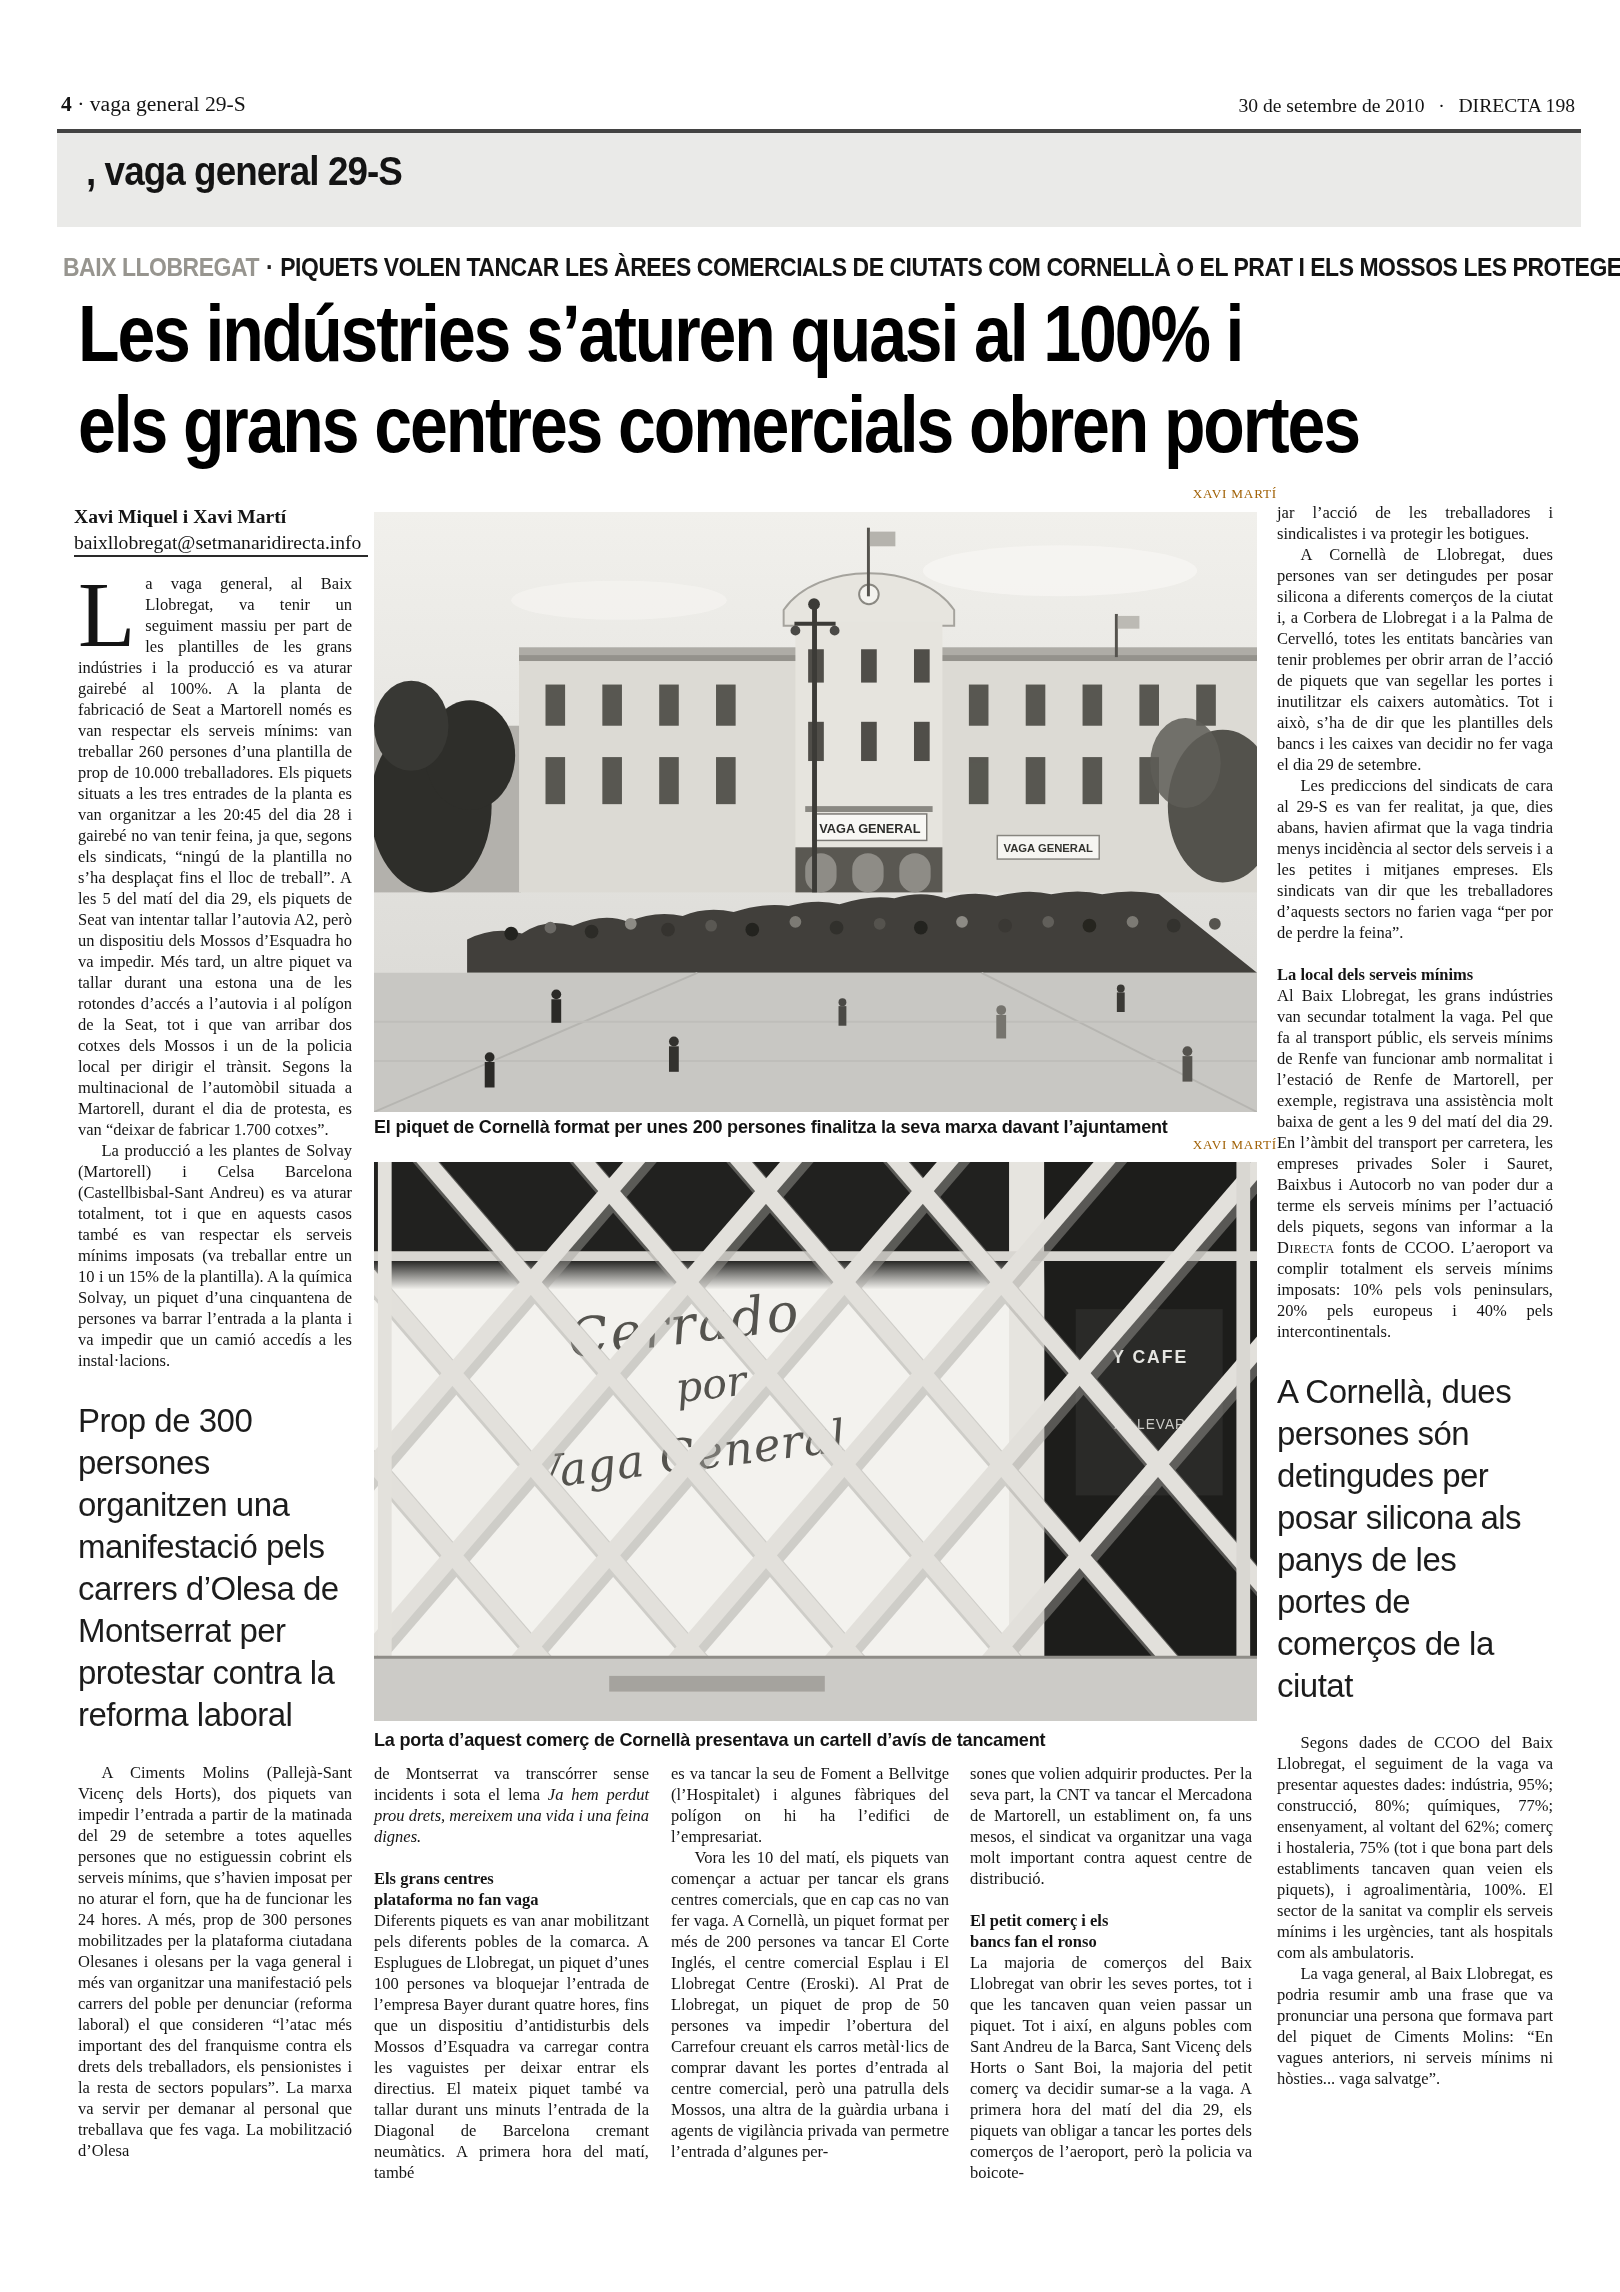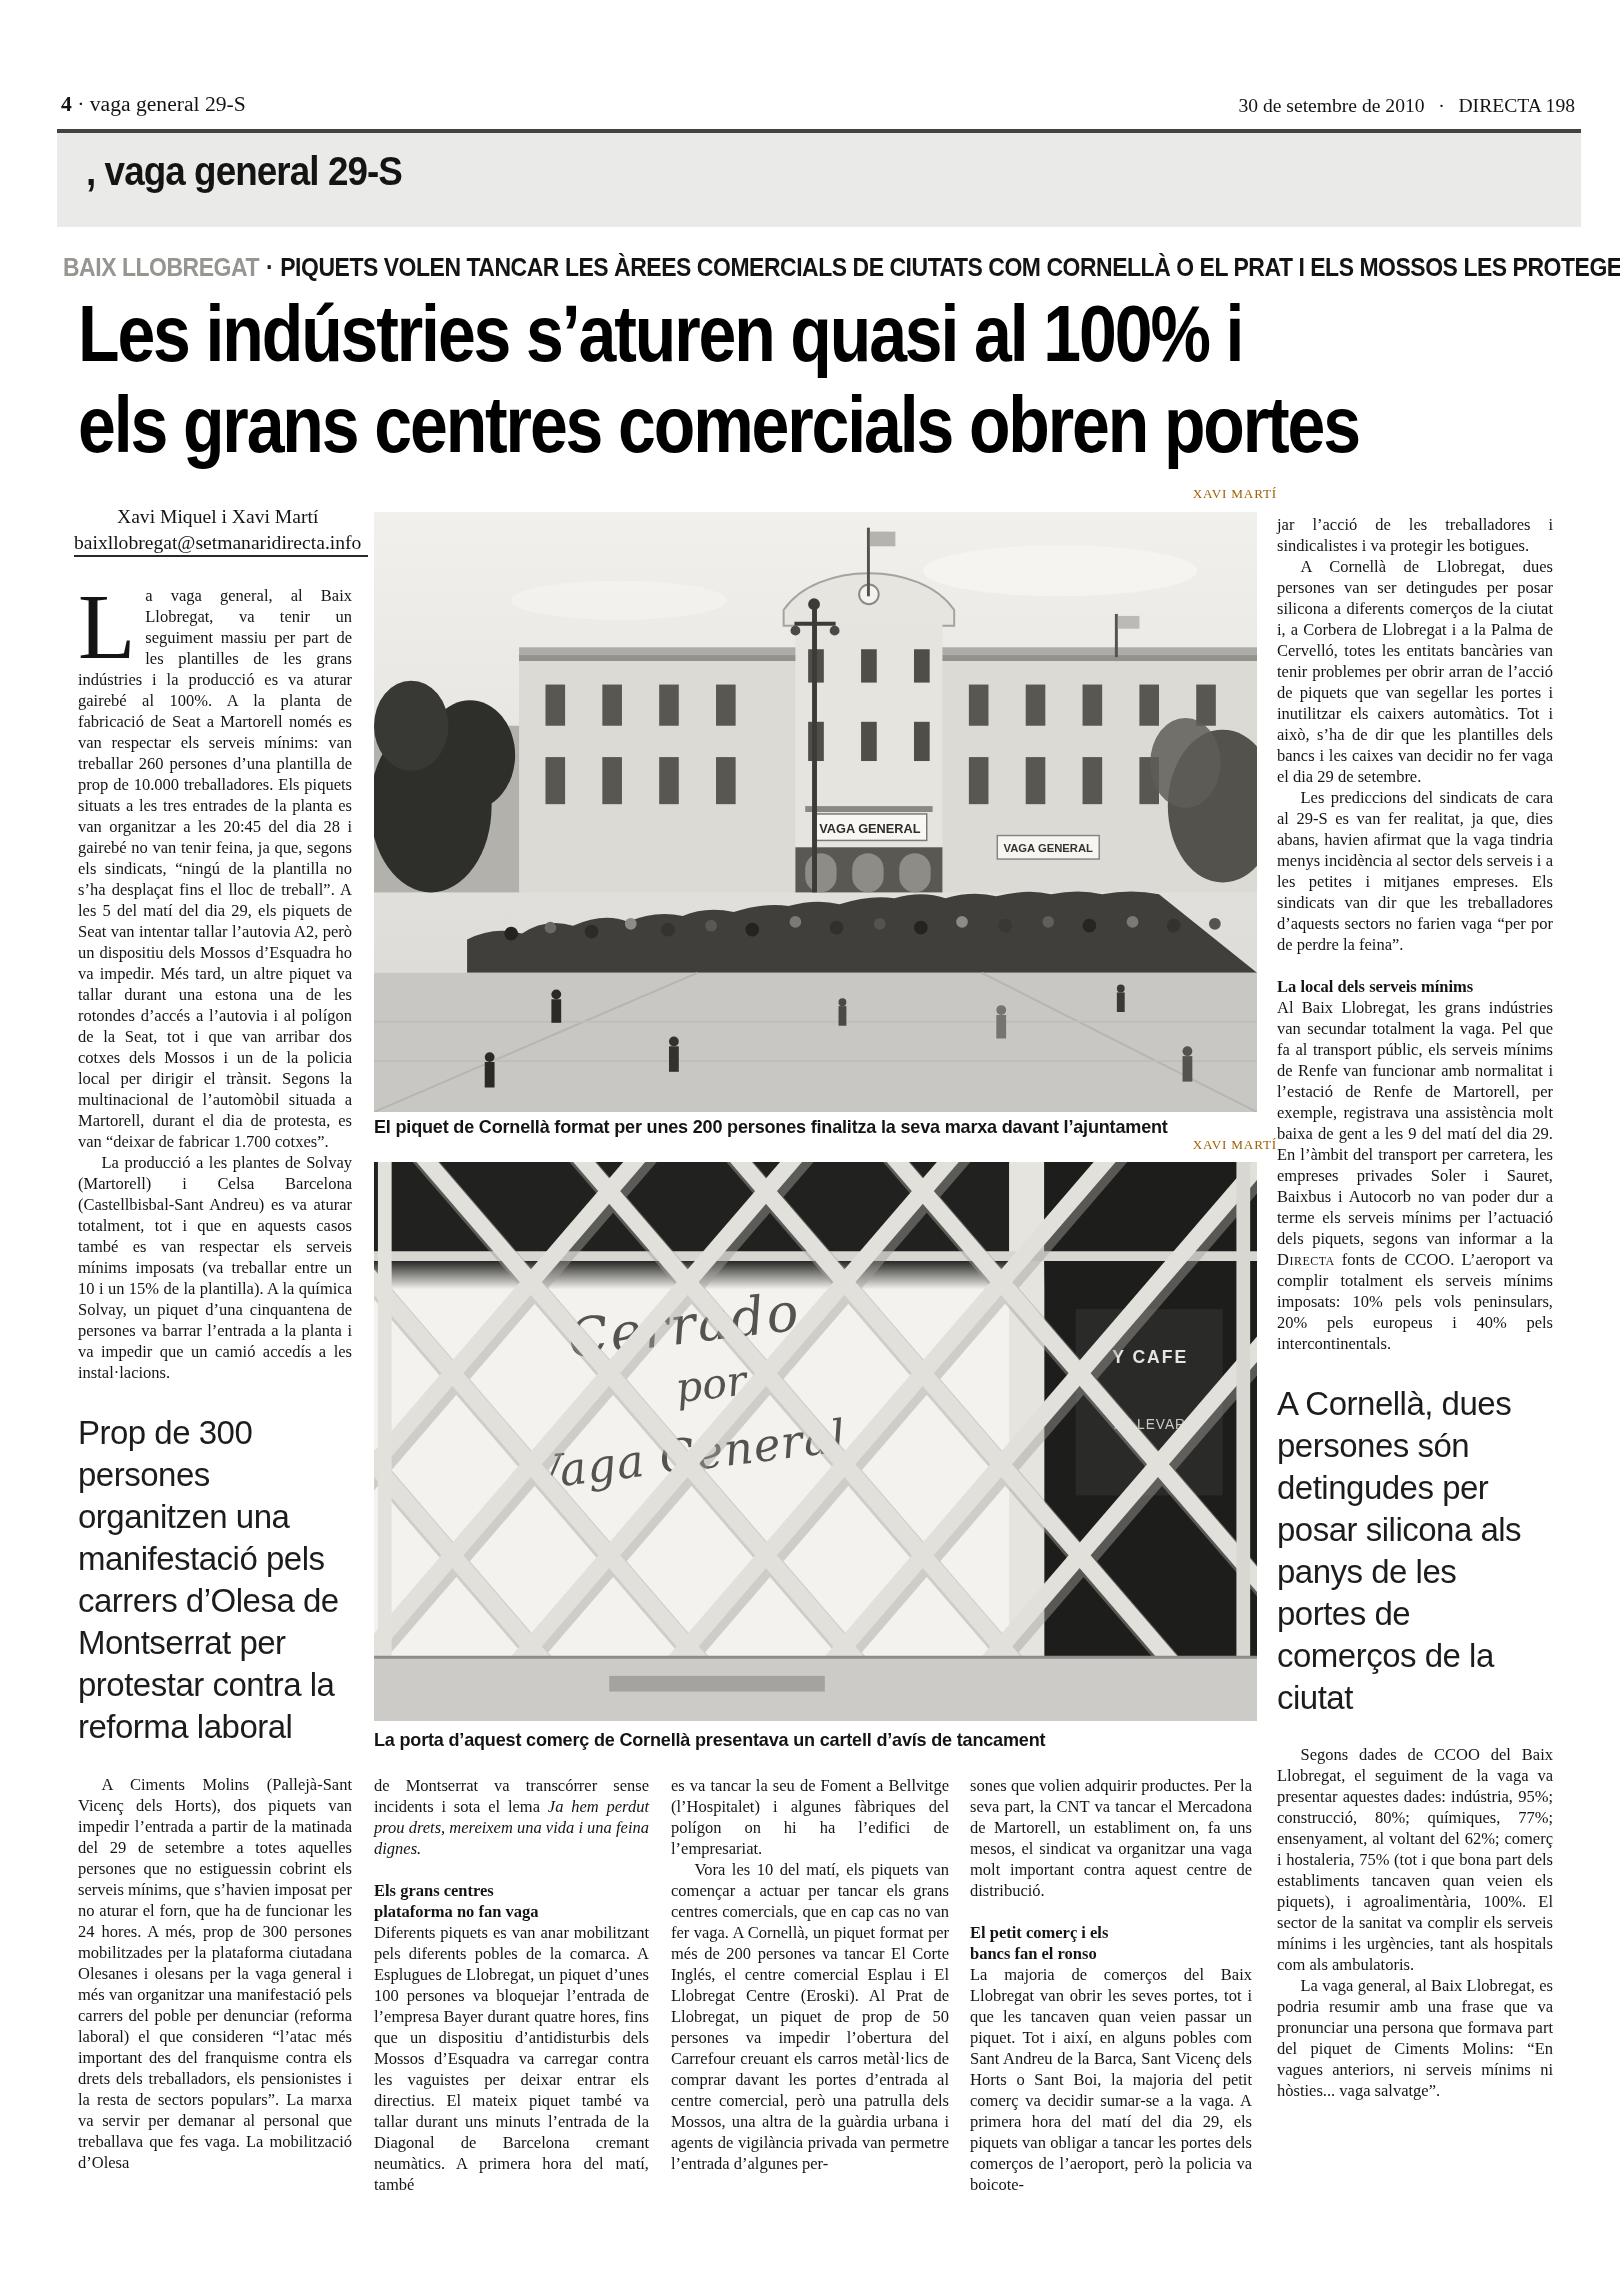--- a/index.html
+++ b/index.html
@@ -26,25 +26,25 @@
   .kicker .loc { color:#97958f; }
   .kicker .sep { padding:0 7.8px; color:#222; }
 
   
   .headline { position:absolute; left:78px; top:288px; font-family:"Liberation Sans",sans-serif;
               font-weight:bold; font-size:80px; line-height:91px; letter-spacing:-2.5px; color:#000;
               transform:scaleX(.85); transform-origin:left top; white-space:nowrap; }
 
   
   .byline { position:absolute; left:74px; top:504px; font-size:19.6px; line-height:25.5px; }
-  .byline .authors { font-weight:normal;text-align:center; }
+  .byline .authors { font-weight:bold; }
   .byline-rule { position:absolute; left:74px; top:555px; width:294px; height:2px; background:#2a2a2a; }
 
   
-  .col { position:absolute; font-size:16.5px; line-height:21px; text-align:justify;margin-top:12px; }
+  .col { position:absolute; font-size:16.5px; line-height:21px; text-align:justify; }
   .col p { margin:0; }
   .col p.ind { text-indent:23.5px; }
   .dropcap { float:left; font-size:94px; line-height:71px; padding:5.9px 9.8px 0 0; }
   .subhead { font-weight:bold; margin-top:20.6px !important; }
   .subhead .shl { display:block; }
   .it { font-style:italic; }
   .sc { font-variant:small-caps; letter-spacing:0.5px; }
 
   #col-left  { left:78px;   top:573px;  width:274px; }
   #col-right { left:1277px; top:502px;  width:276px; }

